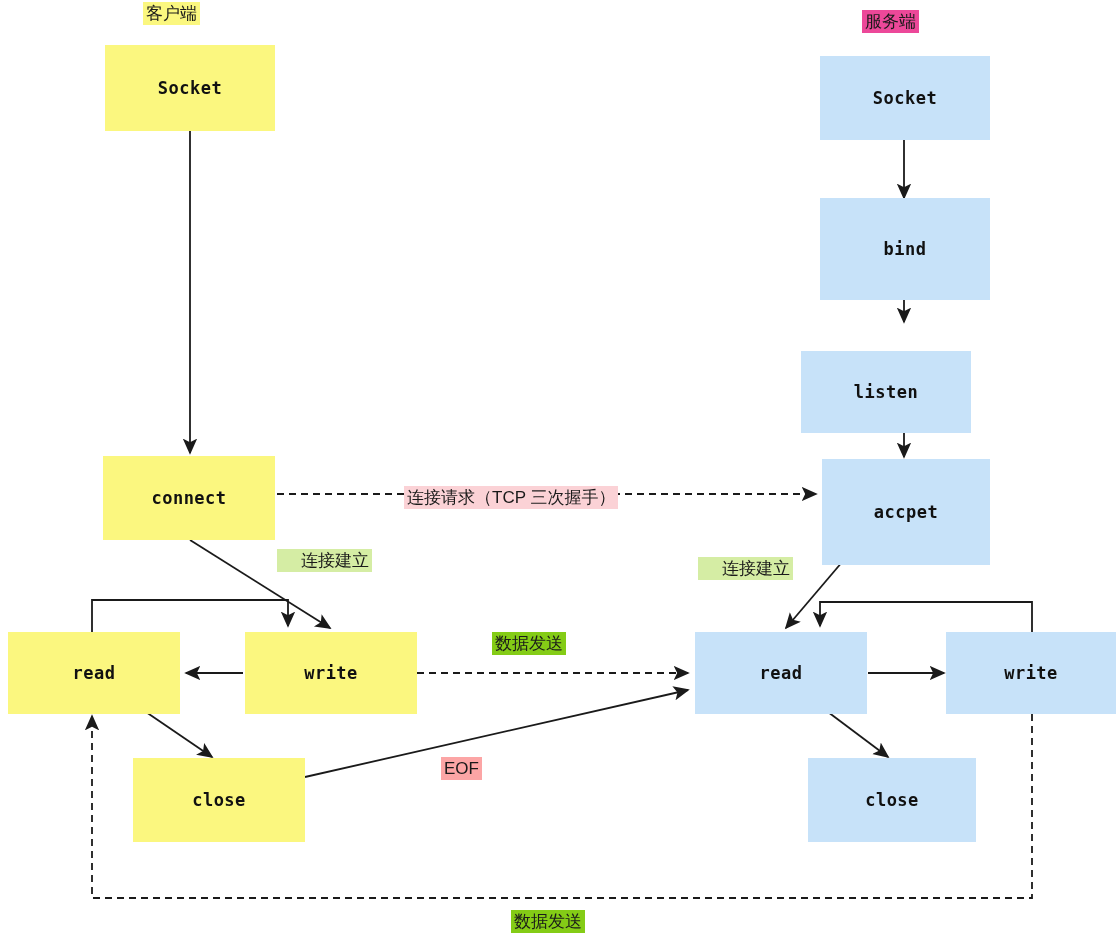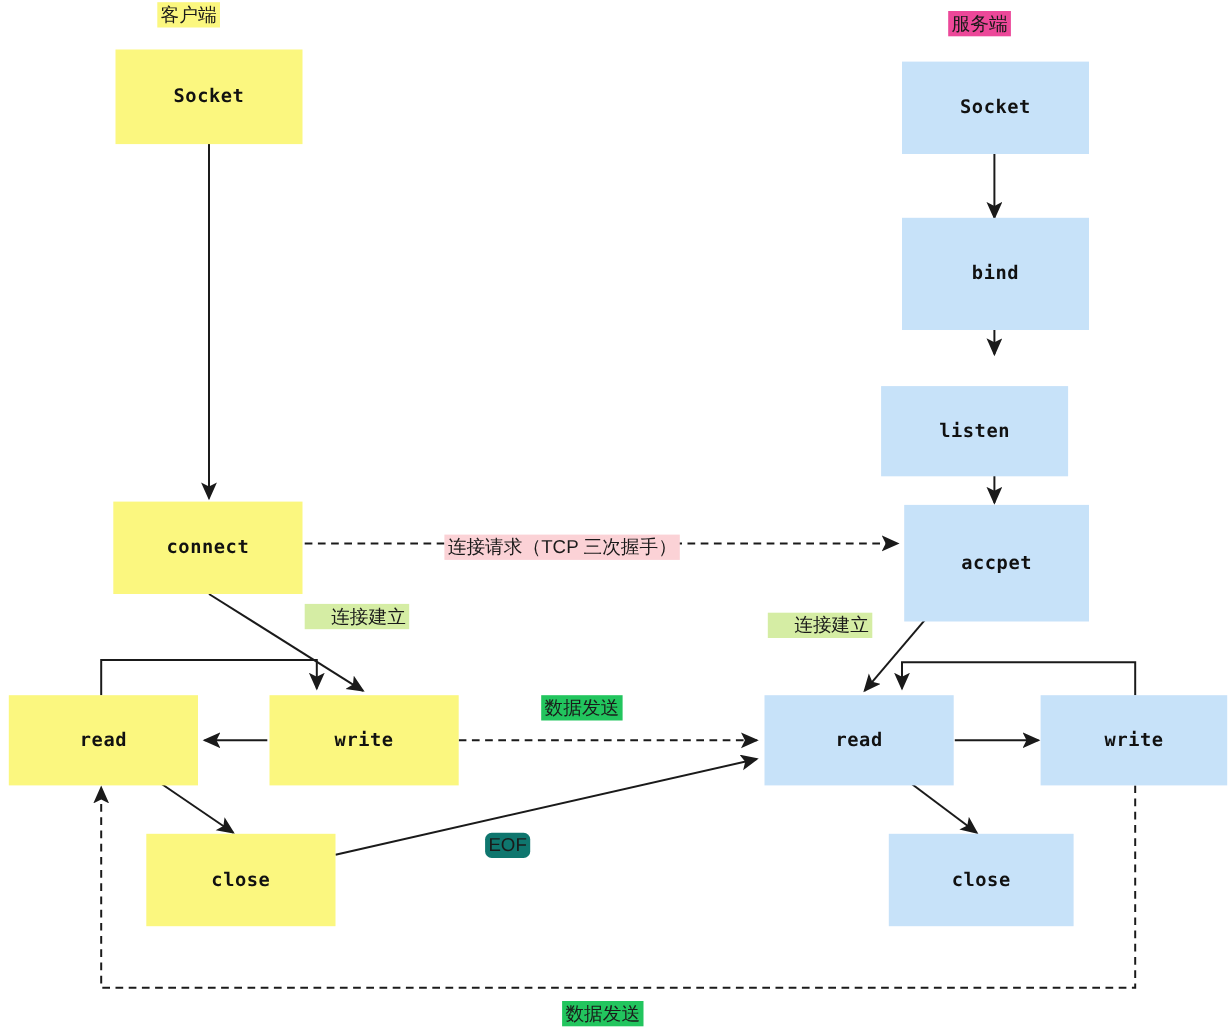--- a/index.html
+++ b/index.html
@@ -45,22 +45,22 @@
     color: #1a1a1a;
     white-space: nowrap;
     padding: 1px 3px;
     z-index: 4;
     line-height: 1.25;
   }
   .tag.yellow  { background: #fbf77f; }
   .tag.blue    { background: #ec4899; }
   .tag.pink    { background: #fbd2d6; }
   .tag.green   { background: #d5eda4; padding-left: 24px; }
-  .tag.orange  { background: #22c55e; }
-  .tag.grey    { background: #0f766e; border-radius: 6px; }
+  .tag.orange  { background: #84cc16; }
+  .tag.grey    { background: #fca5a5; }
 </style>
 </head>
 <body>
 
 <div id="canvas">
 
   <svg id="svg-layer" viewBox="0 0 1116 940" xmlns="http://www.w3.org/2000/svg">
     <defs>
       <marker id="ah" markerWidth="10" markerHeight="10" refX="8" refY="4" orient="auto" markerUnits="strokeWidth">
         <path d="M0,0 L9,4 L0,8 L2,4 z" fill="#1a1a1a"></path>

